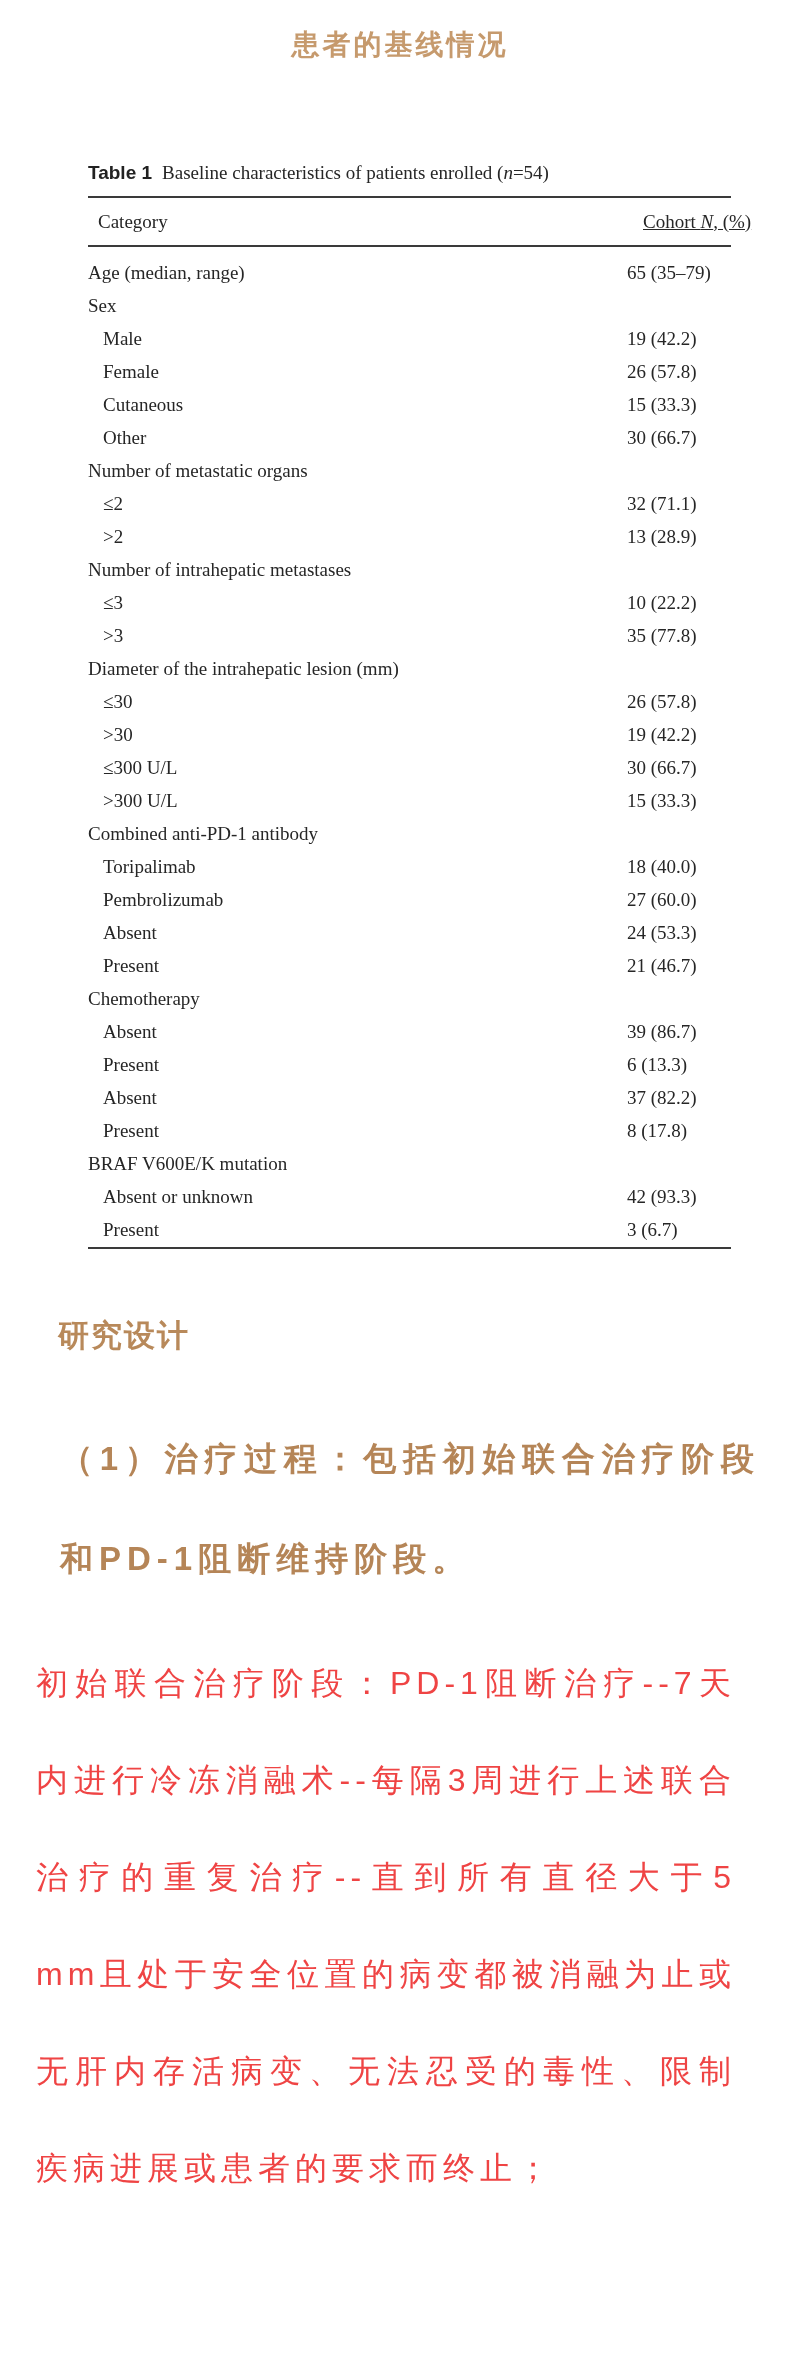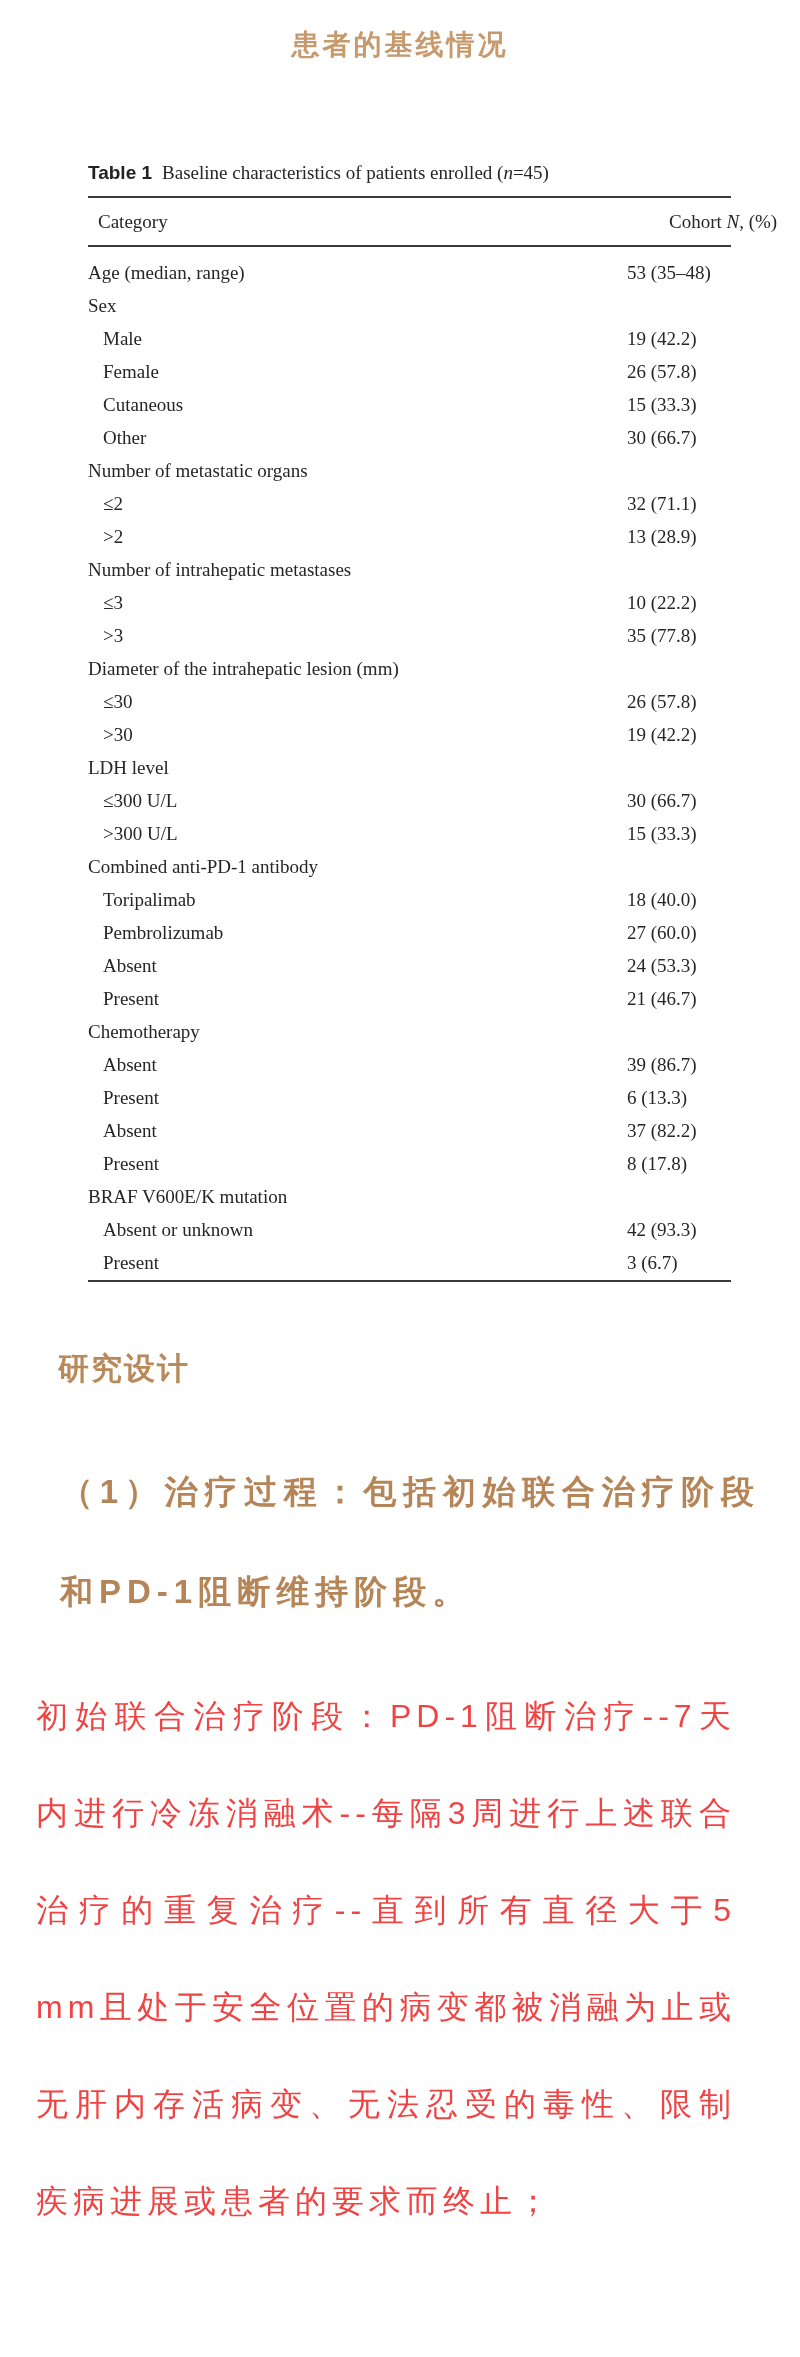--- a/index.html
+++ b/index.html
@@ -44,23 +44,24 @@
   .rule.bottom{border-top-width:2px;}
   .thead-row{
     position:relative;
     padding:12px 0 11px 0;
     font-size:19px;
     line-height:24px;
     margin-left:10px;
   }
   .col2{
     position:absolute;
-    left:571px;
+    left:545px;
     top:12px;
     white-space:nowrap;
+    text-decoration:underline;
   }
   #rows{padding:9px 0 1px 0;}
   .trow{
     position:relative;
     height:33px;
     line-height:33px;
     font-size:19px;
     white-space:nowrap;
   }
   .trow.indent .tlabel{padding-left:15px;}
@@ -104,45 +105,44 @@
   }
   i{font-style:italic;}
 </style>
 </head>
 <body>
 
 <div class="top-title">患者的基线情况</div>
 
 <div class="table-wrap">
   <div class="caption">
-    <span class="cap-label">Table 1</span><span><span>Baseline characteristics of patients enrolled (</span><i>n</i><span>=45)</span></span>
+    <span class="cap-label">Table 1</span><span><span>Baseline characteristics of patients enrolled (</span><i>n</i><span>=54)</span></span>
   </div>
   <div class="rule"></div>
   <div class="thead-row">
     <span>Category</span>
     <span class="col2"><span>Cohort </span><i>N</i><span>, (%)</span></span>
   </div>
   <div class="rule"></div>
   <div id="rows">
-      <div class="trow"><span class="tlabel">Age (median, range)</span><span class="tvalue">53 (35–48)</span></div>
+      <div class="trow"><span class="tlabel">Age (median, range)</span><span class="tvalue">65 (35–79)</span></div>
       <div class="trow"><span class="tlabel">Sex</span><span class="tvalue"></span></div>
       <div class="trow indent"><span class="tlabel">Male</span><span class="tvalue">19 (42.2)</span></div>
       <div class="trow indent"><span class="tlabel">Female</span><span class="tvalue">26 (57.8)</span></div>
       <div class="trow indent"><span class="tlabel">Cutaneous</span><span class="tvalue">15 (33.3)</span></div>
       <div class="trow indent"><span class="tlabel">Other</span><span class="tvalue">30 (66.7)</span></div>
       <div class="trow"><span class="tlabel">Number of metastatic organs</span><span class="tvalue"></span></div>
       <div class="trow indent"><span class="tlabel">≤2</span><span class="tvalue">32 (71.1)</span></div>
       <div class="trow indent"><span class="tlabel">&gt;2</span><span class="tvalue">13 (28.9)</span></div>
       <div class="trow"><span class="tlabel">Number of intrahepatic metastases</span><span class="tvalue"></span></div>
       <div class="trow indent"><span class="tlabel">≤3</span><span class="tvalue">10 (22.2)</span></div>
       <div class="trow indent"><span class="tlabel">&gt;3</span><span class="tvalue">35 (77.8)</span></div>
       <div class="trow"><span class="tlabel">Diameter of the intrahepatic lesion (mm)</span><span class="tvalue"></span></div>
       <div class="trow indent"><span class="tlabel">≤30</span><span class="tvalue">26 (57.8)</span></div>
       <div class="trow indent"><span class="tlabel">&gt;30</span><span class="tvalue">19 (42.2)</span></div>
-      <div class="trow"><span class="tlabel">LDH level</span><span class="tvalue"></span></div>
       <div class="trow indent"><span class="tlabel">≤300 U/L</span><span class="tvalue">30 (66.7)</span></div>
       <div class="trow indent"><span class="tlabel">&gt;300 U/L</span><span class="tvalue">15 (33.3)</span></div>
       <div class="trow"><span class="tlabel">Combined anti-PD-1 antibody</span><span class="tvalue"></span></div>
       <div class="trow indent"><span class="tlabel">Toripalimab</span><span class="tvalue">18 (40.0)</span></div>
       <div class="trow indent"><span class="tlabel">Pembrolizumab</span><span class="tvalue">27 (60.0)</span></div>
       <div class="trow indent"><span class="tlabel">Absent</span><span class="tvalue">24 (53.3)</span></div>
       <div class="trow indent"><span class="tlabel">Present</span><span class="tvalue">21 (46.7)</span></div>
       <div class="trow"><span class="tlabel">Chemotherapy</span><span class="tvalue"></span></div>
       <div class="trow indent"><span class="tlabel">Absent</span><span class="tvalue">39 (86.7)</span></div>
       <div class="trow indent"><span class="tlabel">Present</span><span class="tvalue">6 (13.3)</span></div>

